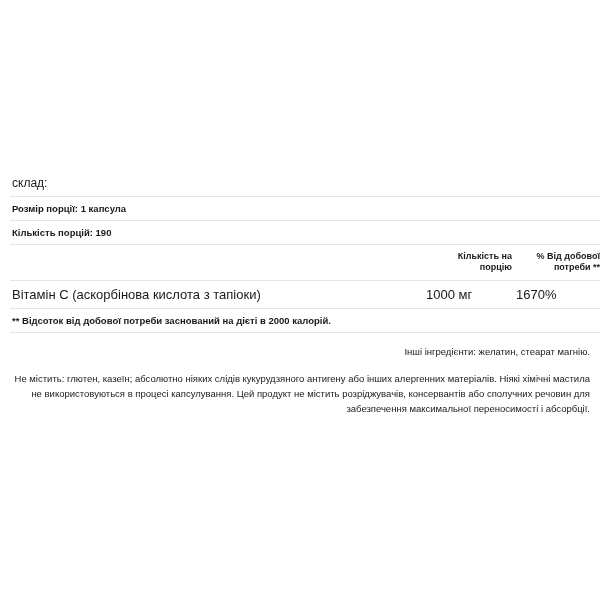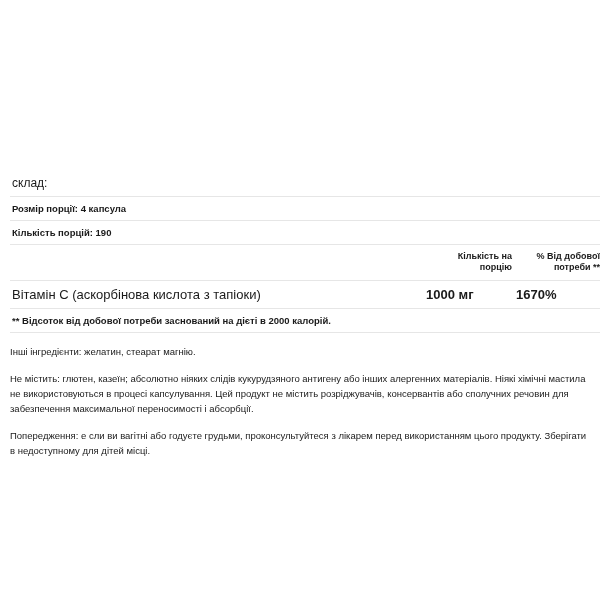--- a/index.html
+++ b/index.html
@@ -56,56 +56,57 @@
     text-align: right;
   }
   .header-row td.col-name { border-bottom: 1px solid #e6e6e6; }
   .nutrient-row td {
     font-size: 13px;
     padding-top: 8px;
     padding-bottom: 7px;
   }
   .nutrient-row td.col-amount,
   .nutrient-row td.col-dv {
-    font-weight: bold;
+    font-weight: normal;
   }
   .footnote-row td {
     font-size: 9.5px;
     font-weight: bold;
     padding-top: 8px;
     padding-bottom: 7px;
     border-bottom: none;
   }
   .para-block {
     margin-top: 12px;
     font-size: 9.5px;
     line-height: 1.55;
   }
   .para {
     margin: 0 0 13px 0;
+    text-align: right;
   }
   .para:last-child {
     margin-bottom: 0;
   }
 </style>
 </head>
 <body>
 
 <div class="page">
   <div class="spacer-top"></div>
 
   <table class="facts">
     <tbody>
       <tr>
         <td class="col-name row-plain">склад:</td>
         <td class="col-amount"></td>
         <td class="col-dv"></td>
       </tr>
       <tr>
-        <td class="col-name row-label">Розмір порції: 4 капсула</td>
+        <td class="col-name row-label">Розмір порції: 1 капсула</td>
         <td class="col-amount"></td>
         <td class="col-dv"></td>
       </tr>
       <tr>
         <td class="col-name row-label">Кількість порцій: 190</td>
         <td class="col-amount"></td>
         <td class="col-dv"></td>
       </tr>
       <tr class="header-row">
         <td class="col-name"></td>
@@ -119,15 +120,14 @@
       </tr>
       <tr class="footnote-row">
         <td class="col-name" colspan="3">** Відсоток від добової потреби заснований на дієті в 2000 калорій.</td>
       </tr>
     </tbody>
   </table>
 
   <div class="para-block">
     <p class="para">Інші інгредієнти: желатин, стеарат магнію.</p>
     <p class="para">Не містить: глютен, казеїн; абсолютно ніяких слідів кукурудзяного антигену або інших алергенних матеріалів.  Ніякі хімічні мастила не використовуються в процесі капсулування. Цей продукт не містить розріджувачів, консервантів або сполучних речовин для забезпечення максимальної переносимості і абсорбції.</p>
-    <p class="para">Попередження: е сли ви вагітні або годуєте грудьми, проконсультуйтеся з лікарем перед використанням цього продукту. Зберігати в недоступному для дітей місці.</p>
   </div>
 </div>
 
 </body></html>

